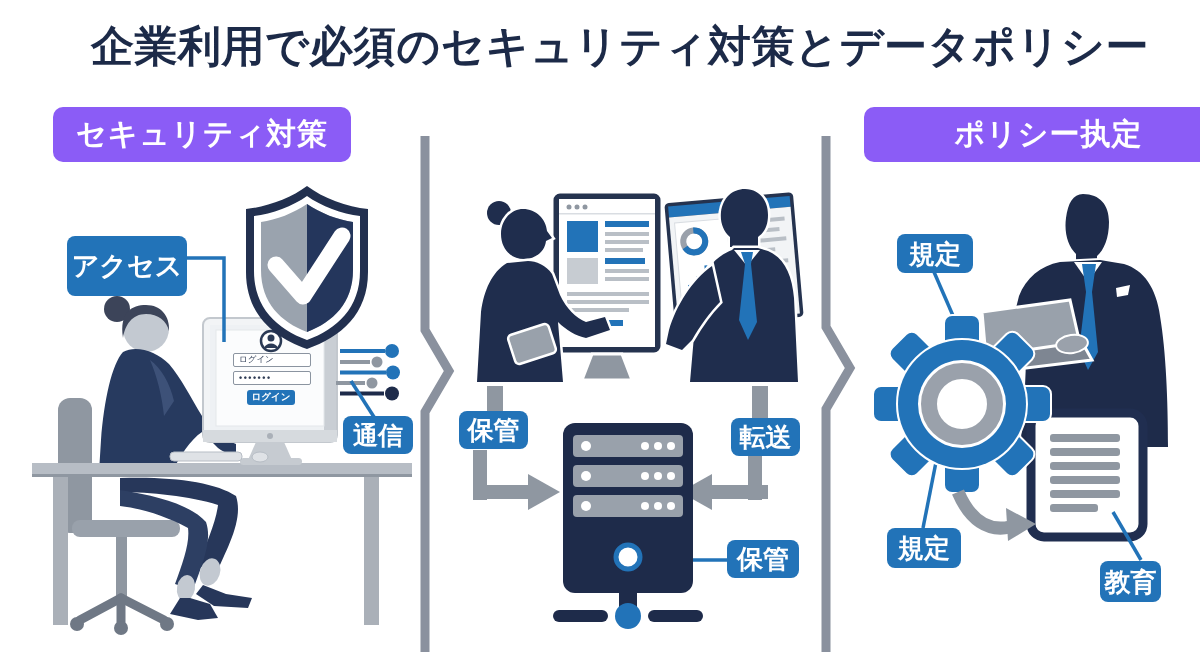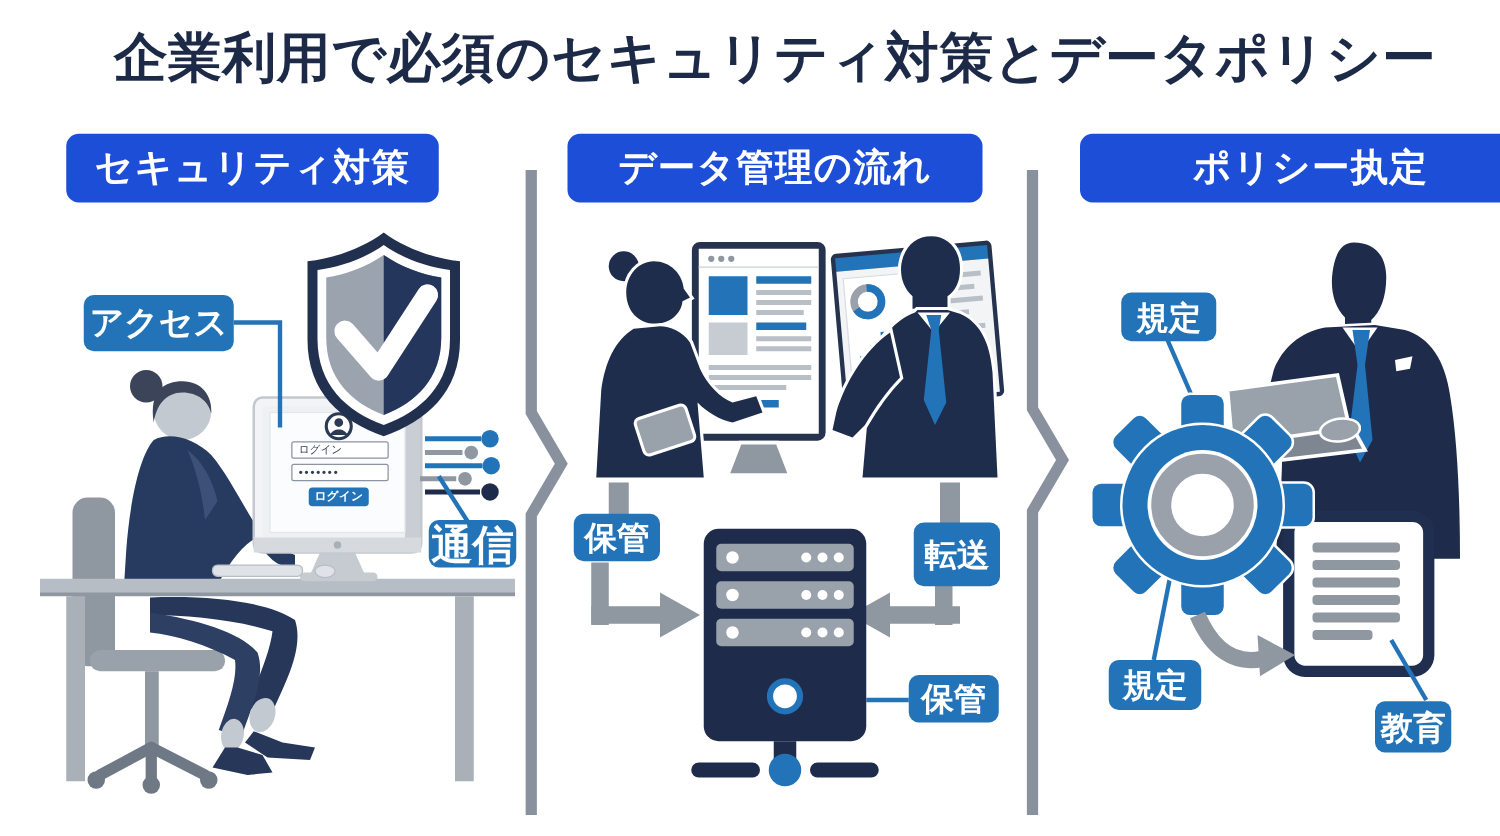--- a/index.html
+++ b/index.html
@@ -1,21 +1,21 @@
 <!DOCTYPE html>
 <html><head>
 <meta charset="utf-8">
 <style>
   html,body{margin:0;padding:0;background:#fff;}
   .canvas{position:relative;width:1200px;height:669px;background:#ffffff;overflow:hidden;
           font-family:"Liberation Sans",sans-serif;margin-left:20px;}
   .art{position:absolute;left:0;top:0;width:1200px;height:669px;}
   .title{position:absolute;left:0;right:0;top:18px;text-align:center;
          font-size:43px;font-weight:900;color:#1c2a48;letter-spacing:0.5px;}
-  .col-header{position:absolute;background:#1d4ed8;color:#fff;border-radius:10px;
+  .col-header{position:absolute;background:#8b5cf6;color:#fff;border-radius:10px;
               display:flex;align-items:center;justify-content:center;
               font-weight:800;font-size:30px;letter-spacing:1px;}
   .callout{position:absolute;background:#2273b8;color:#fff;border-radius:8px;
            display:flex;align-items:center;justify-content:center;
            font-weight:800;line-height:1;}
   .login-field{position:absolute;background:#fff;border:1.5px solid #8b94a0;border-radius:2px;
                color:#2f3c55;font-size:8.5px;display:flex;align-items:center;padding-left:5px;
                box-sizing:border-box;}
   .login-btn{position:absolute;background:#2273b8;border-radius:3px;color:#fff;
              font-size:9.5px;font-weight:700;display:flex;align-items:center;justify-content:center;}
@@ -300,31 +300,30 @@
 
     <g>
       <path d="M 938,492 C 950,520 968,532 990,527" fill="none" stroke="#8f97a1" stroke-width="13"></path>
       <polygon points="986,508 1016,524 988,541" fill="#8f97a1"></polygon>
     </g>
   </svg>
 
   <div class="title">企業利用で必須のセキュリティ対策とデータポリシー</div>
 
   <div class="col-header" style="left:33px;top:107px;width:298px;height:55px;">セキュリティ対策</div>
-  <div class="col-header" style="left:434px;top:107px;width:332px;height:55px;">データ管理の流れ</div>
   <div class="col-header" style="left:844px;top:107px;width:369px;height:55px;">ポリシー执定</div>
 
-  <div class="callout" style="left:47px;top:236px;width:120px;height:45px;font-size:27px;">アクセス</div>
-  <div class="callout" style="left:323px;top:416px;width:70px;height:38px;font-size:33px;">通信</div>
+  <div class="callout" style="left:47px;top:236px;width:120px;height:60px;font-size:27px;">アクセス</div>
+  <div class="callout" style="left:323px;top:416px;width:70px;height:38px;font-size:25px;">通信</div>
 
   <div class="login-field" style="left:213px;top:353px;width:78px;height:14px;">ログイン</div>
   <div class="login-field" style="left:213px;top:371px;width:78px;height:14px;font-weight:700;letter-spacing:1.5px;font-size:9px;">•••••••</div>
   <div class="login-btn" style="left:227px;top:390px;width:48px;height:15px;">ログイン</div>
 
   <div class="callout" style="left:439px;top:411px;width:69px;height:38px;font-size:26px;">保管</div>
-  <div class="callout" style="left:711px;top:418px;width:69px;height:51px;font-size:26px;">転送</div>
+  <div class="callout" style="left:711px;top:418px;width:69px;height:38px;font-size:26px;">転送</div>
   <div class="callout" style="left:707px;top:540px;width:72px;height:38px;font-size:26px;">保管</div>
 
   <div class="callout" style="left:877px;top:234px;width:76px;height:39px;font-size:26px;">規定</div>
   <div class="callout" style="left:867px;top:528px;width:74px;height:40px;font-size:26px;">規定</div>
   <div class="callout" style="left:1080px;top:561px;width:61px;height:41px;font-size:26px;">教育</div>
 
 </div>
 
 </body></html>

